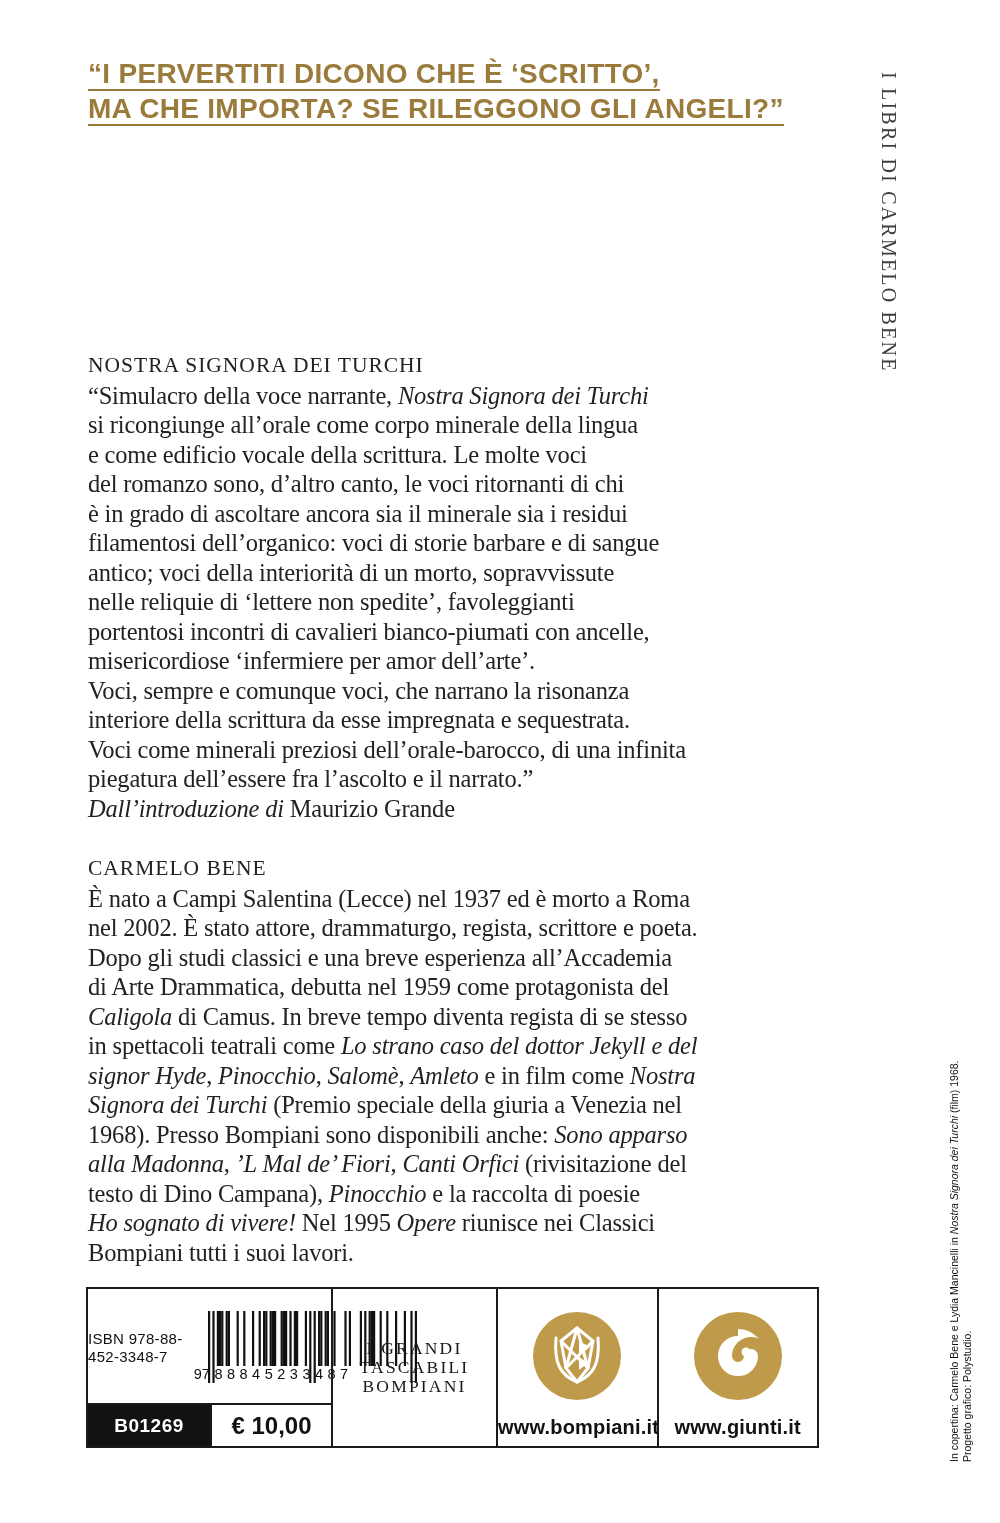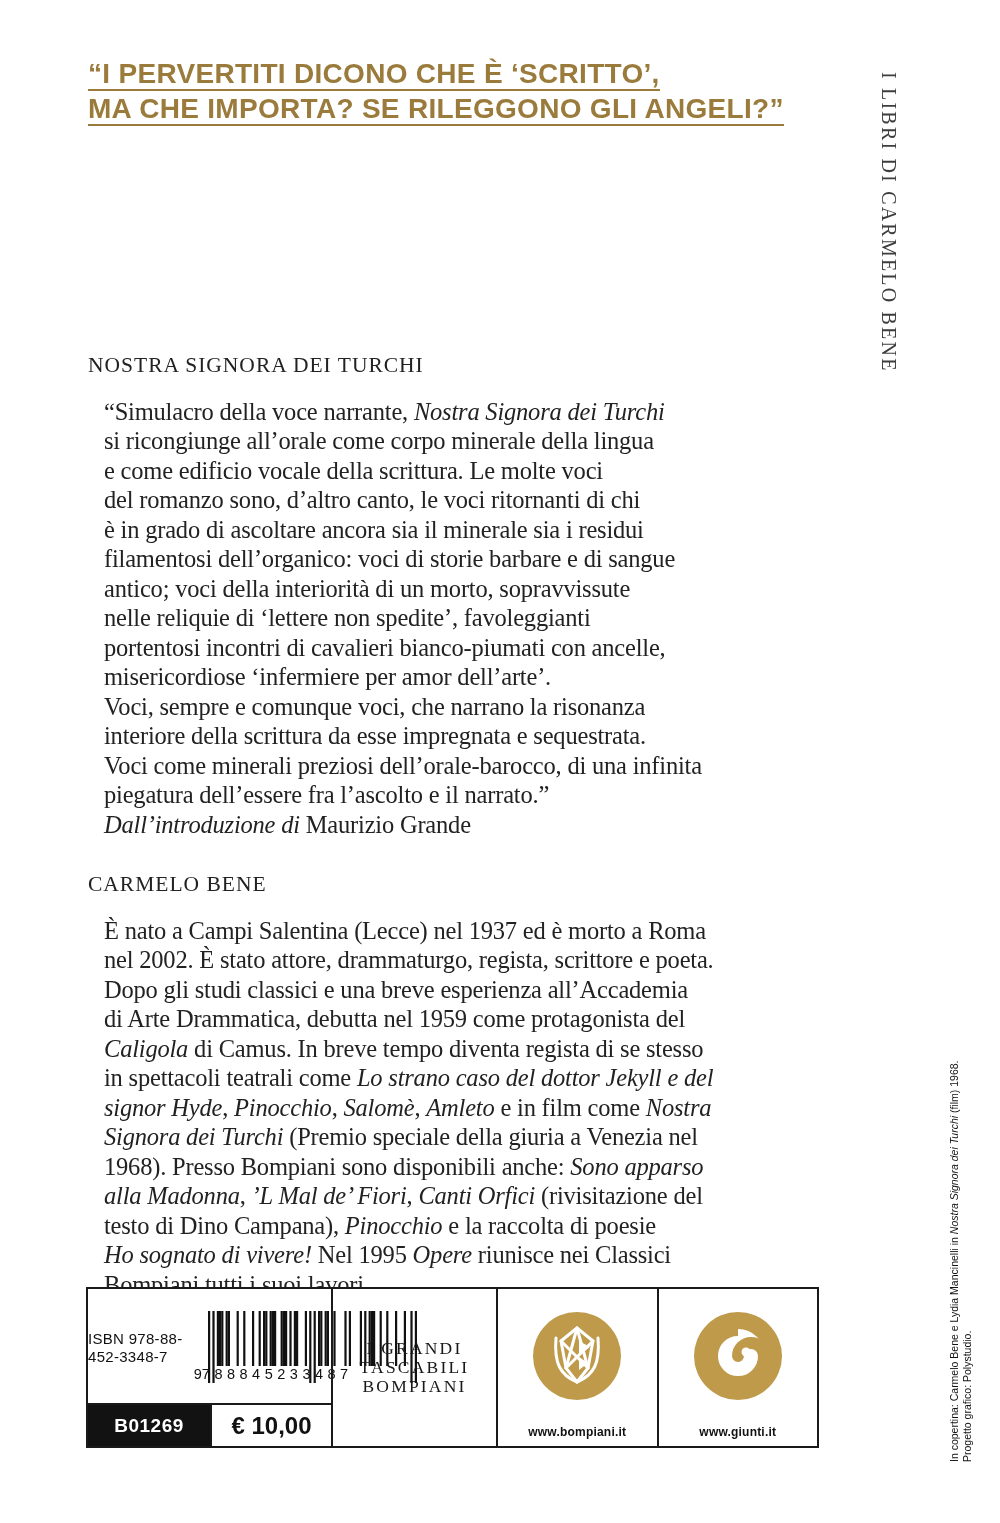--- a/index.html
+++ b/index.html
@@ -21,21 +21,21 @@
   .spine{
     position:absolute;left:899px;top:72px;transform:rotate(90deg);transform-origin:0 0;
     font-size:20px;letter-spacing:2.2px;color:#3d3d3d;white-space:nowrap;line-height:20px;
   }
   
   .main{position:absolute;left:88px;top:351px;width:812px;}
   .sec-heading{
     font-size:21.5px;line-height:29.5px;font-weight:normal;letter-spacing:1px;margin:0;color:#222;
   }
   .body-text{
-    font-size:24.5px;line-height:29.5px;margin:16px;white-space:pre-line;letter-spacing:-0.2px;color:#222;
+    font-size:24.5px;line-height:29.5px;margin:0;white-space:pre-line;letter-spacing:-0.2px;color:#222;
   }
   .bio-gap{margin-top:31px;}
   
   .credits{
     position:absolute;left:948px;top:1462px;transform:rotate(-90deg);transform-origin:0 0;
     font-family:"Liberation Sans", sans-serif;font-size:10.5px;line-height:12.5px;
     color:#111;white-space:nowrap;width:max-content;
   }
   
   .footer-block{
@@ -66,21 +66,21 @@
     flex:1;border-left:2px solid #1a1a1a;display:flex;align-items:center;justify-content:center;
     font-weight:bold;font-size:24px;
   }
   .series-text{
     font-family:"Liberation Serif", serif;font-size:17.5px;line-height:19px;
     letter-spacing:2.2px;text-align:center;color:#181818;
   }
   .logo{position:absolute;top:22px;left:50%;transform:translateX(-50%);}
   .site-url{
     position:absolute;bottom:7px;left:0;width:100%;text-align:center;
-    font-weight:bold;font-size:12px;letter-spacing:.2px;
+    font-weight:bold;font-size:20px;letter-spacing:.2px;
   }
 </style>
 </head>
 <body>
 
 <div class="page">
 
   <div class="top-quote">
     <span class="qline">“I PERVERTITI DICONO CHE È ‘SCRITTO’,</span>
     <span class="qline">MA CHE IMPORTA? SE RILEGGONO GLI ANGELI?”</span>

